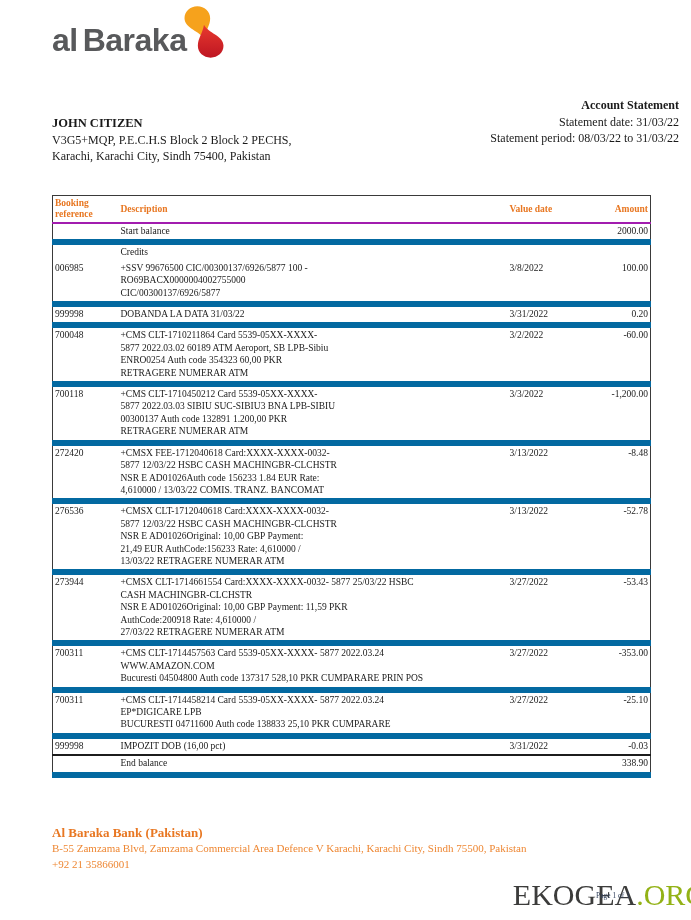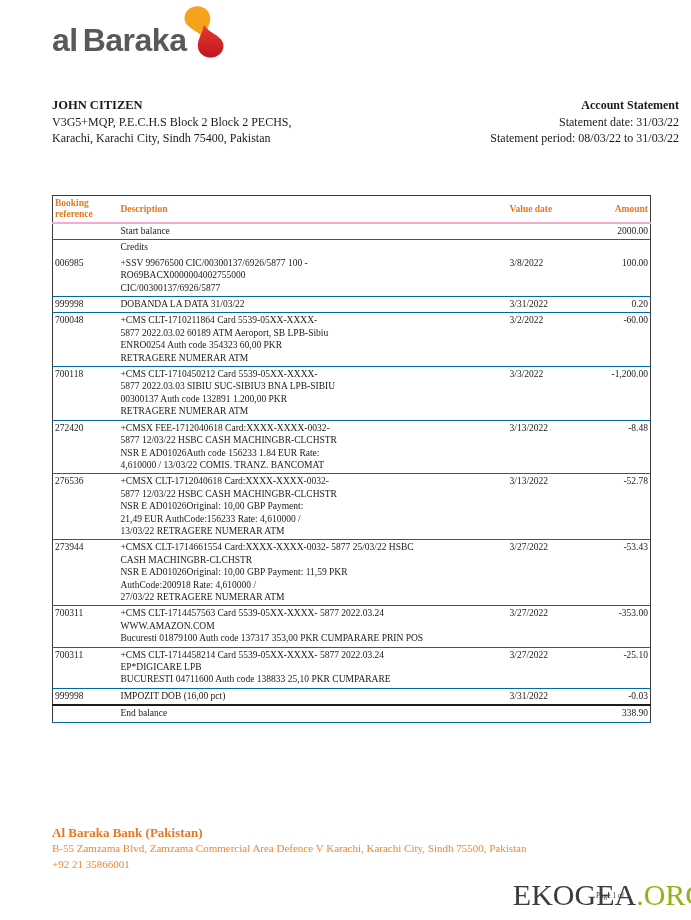--- a/index.html
+++ b/index.html
@@ -22,49 +22,49 @@
     font-weight: 600;
     letter-spacing: -0.5px;
     color: var(--logo-gray, #58595B);
     display: inline-flex;
     gap: 5px;
     line-height: 40px;
   }
   .flame { position: absolute; left: 132px; top: -14px; }
 
   
-  .customer { position: absolute; left: 52px; top: 97px; font-size: 12px; line-height: 16.5px; }
+  .customer { position: absolute; left: 52px; top: 115px; font-size: 12px; line-height: 16.5px; }
   .customer .cust-name { font-weight: bold; font-size: 12.5px; }
   .stmt-info { position: absolute; right: 41px; top: 97px; text-align: right; font-size: 12px; line-height: 16.5px; }
   .stmt-info .stmt-title { font-weight: bold; }
 
   
   table.stmt {
     position: absolute; left: 52px; top: 195px;
     width: 598px;
     border-collapse: collapse;
     table-layout: fixed;
     border: 1px solid #3a3a3a;
     font-size: 9.5px;
   }
   table.stmt col.c-ref  { width: 66px; }
   table.stmt col.c-desc { width: 389px; }
   table.stmt col.c-date { width: 78px; }
   table.stmt col.c-amt  { width: 65px; }
-  table.stmt thead tr { border-bottom: 2px solid #f9a8d4; }
+  table.stmt thead tr { border-bottom: 2px solid #a21caf; }
   table.stmt th {
     color: var(--accent-orange, #E87722);
     font-weight: bold;
     text-align: left;
     vertical-align: middle;
     padding: 2px 2px;
     line-height: 11px;
   }
   table.stmt th.amt { text-align: right; }
-  table.stmt tbody tr { border-bottom: 1px solid #0369a1; }
+  table.stmt tbody tr { border-bottom: 6px solid #0369a1; }
   table.stmt tbody tr.bb-none { border-bottom: 0; }
   table.stmt tbody tr.bb-thick { border-bottom: 2px solid #1c1c1c; }
   table.stmt td {
     vertical-align: top;
     padding: 1px 2px 2px 2px;
     line-height: 12.4px;
   }
   table.stmt td.amt { text-align: right; }
   .desc-line { white-space: nowrap; overflow: visible; }
 
@@ -229,21 +229,21 @@
             <div class="desc-line">27/03/22 RETRAGERE NUMERAR ATM</div>
           </td>
           <td class="date">3/27/2022</td>
           <td class="amt">-53.43</td>
         </tr>
         <tr>
           <td class="ref">700311</td>
           <td class="desc">
             <div class="desc-line">+CMS CLT-1714457563 Card 5539-05XX-XXXX- 5877 2022.03.24</div>
             <div class="desc-line">WWW.AMAZON.COM</div>
-            <div class="desc-line">Bucuresti 01879100 Auth code 137317 353,00 PKR CUMPARARE PRIN POS</div>
+            <div class="desc-line">Bucuresti 04504800 Auth code 137317 528,10 PKR CUMPARARE PRIN POS</div>
           </td>
           <td class="date">3/27/2022</td>
           <td class="amt">-353.00</td>
         </tr>
         <tr>
           <td class="ref">700311</td>
           <td class="desc">
             <div class="desc-line">+CMS CLT-1714458214 Card 5539-05XX-XXXX- 5877 2022.03.24</div>
             <div class="desc-line">EP*DIGICARE LPB</div>
             <div class="desc-line">BUCURESTI 04711600 Auth code 138833 25,10 PKR CUMPARARE</div>

